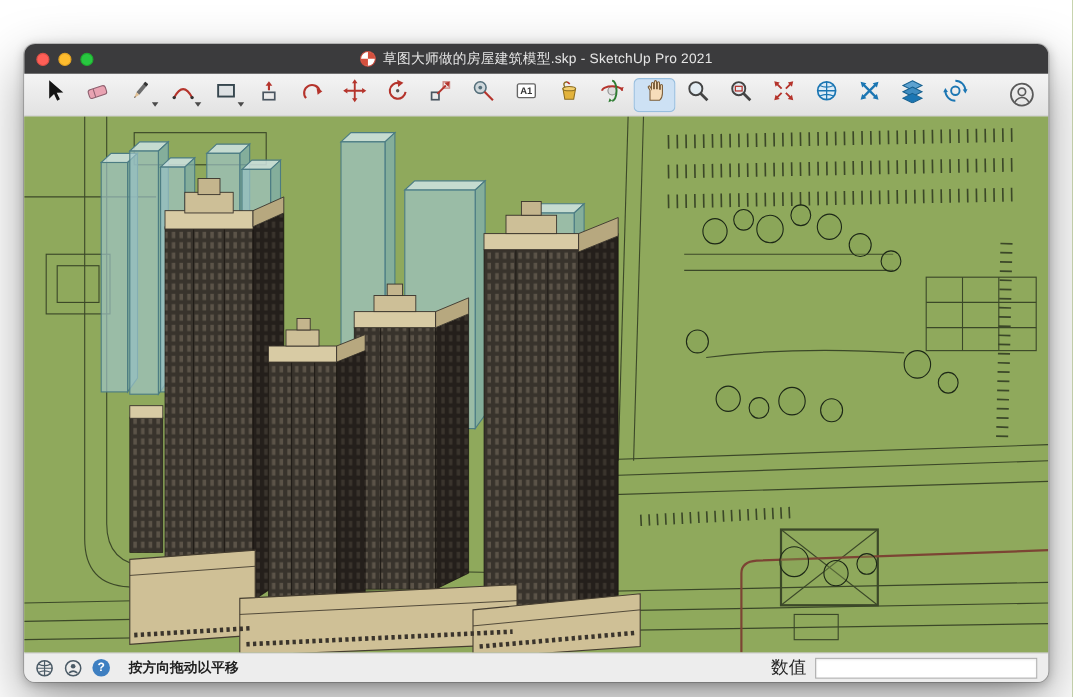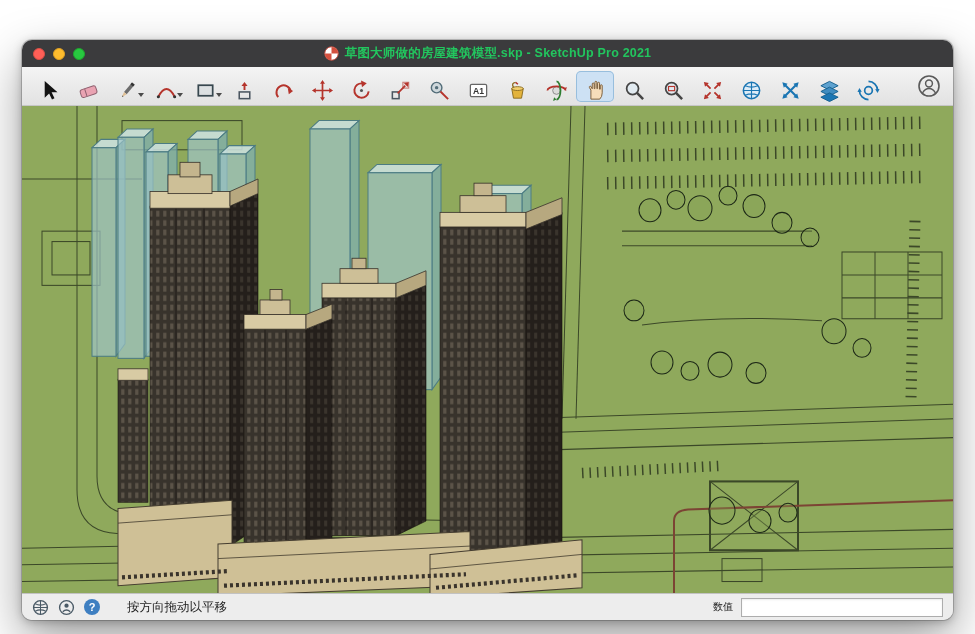--- a/index.html
+++ b/index.html
@@ -13,25 +13,25 @@
     background:#ececec;
     box-shadow:0 20px 50px rgba(0,0,0,.38),0 2px 10px rgba(0,0,0,.25),0 0 0 1px rgba(0,0,0,.18);
   }
   
   .titlebar{flex:0 0 27px;background:#3b3b3d;position:relative;display:flex;align-items:center;justify-content:center;}
   .lights{position:absolute;left:11px;top:0;height:100%;display:flex;align-items:center;gap:8px;}
   .light{width:12px;height:12px;border-radius:50%;display:inline-block;}
   .light.red{background:#ff5f57;border:1px solid #d94f46;box-sizing:border-box;}
   .light.yellow{background:#febc2e;border:1px solid #dfa123;box-sizing:border-box;}
   .light.green{background:#28c840;border:1px solid #1fa82f;box-sizing:border-box;}
-  .title-center{display:flex;align-items:center;gap:6px;color:#22c55e;font-size:12.5px;font-weight:bold;letter-spacing:.2px;}
+  .title-center{display:flex;align-items:center;gap:6px;color:#e5e5e5;font-size:12.5px;font-weight:normal;letter-spacing:.2px;}
   
   .toolbar{flex:0 0 38px;background:linear-gradient(#f4f4f4,#e2e2e2);border-bottom:1px solid #c6c6c6;
     display:flex;align-items:center;padding:0 8px;gap:1px;}
-  .tool{width:38px;height:31px;display:flex;align-items:flex-end;justify-content:center;border-radius:5px;position:relative;cursor:default;}
+  .tool{width:38px;height:31px;display:flex;align-items:flex-start;justify-content:center;border-radius:5px;position:relative;cursor:default;}
   .tool.active{background:#cde1f4;box-shadow:inset 0 0 0 1px #98bedd;}
   .ticon{width:23px;height:23px;display:block;}
   .dd{position:absolute;right:2px;bottom:5px;width:0;height:0;
       border-left:3.5px solid transparent;border-right:3.5px solid transparent;border-top:4.5px solid #4a4a4a;}
   .toolbar-spacer{flex:1;}
   .account{width:28px;height:28px;display:flex;align-items:center;justify-content:center;margin-right:2px;}
   
   .tabsbar{flex:0 0 22px;background:#e9e9e9;border-bottom:1px solid #bdbdbd;display:flex;align-items:flex-end;justify-content:center;}
   .tab{font-family:"Liberation Sans",sans-serif;font-size:11px;line-height:1;color:#1c1c1c;
     background:#dadada;border:1px solid #a6a6a6;border-bottom:none;border-radius:4px 4px 0 0;
@@ -40,23 +40,23 @@
   
   .viewport{flex:1;position:relative;background:#8fa95c;}
   .viewport svg.scene{position:absolute;inset:0;width:100%;height:100%;display:block;}
   
   .statusbar{flex:0 0 26px;background:#ededed;border-top:1px solid #c2c2c2;display:flex;align-items:center;
     padding:0 10px;gap:9px;font-size:12.5px;color:#1f1f1f;}
   .sicon{width:17px;height:17px;display:inline-flex;}
   .sicon svg{width:100%;height:100%;}
   .help{width:16px;height:16px;border-radius:50%;background:#3e7fc1;color:#fff;font-size:11px;font-weight:bold;
     display:inline-flex;align-items:center;justify-content:center;}
-  .hint{margin-left:18px;}
+  .hint{margin-left:8px;font-weight:bold;}
   .measure{margin-left:auto;display:flex;align-items:center;gap:8px;}
-  .measure label{font-size:10px;color:#1f1f1f;}
+  .measure label{font-size:16px;color:#1f1f1f;}
   .measure input{width:192px;height:17px;border:1px solid #adadad;background:#fff;font-size:11px;padding:0 4px;
     font-family:"Liberation Sans",sans-serif;box-shadow:inset 0 1px 2px rgba(0,0,0,.08);}
   .hidden-defs{position:absolute;width:0;height:0;overflow:hidden;}
 </style>
 </head>
 <body>
 
 <svg class="hidden-defs" aria-hidden="true">
   <defs>
     <symbol id="i-cursor" viewBox="0 0 24 24">

